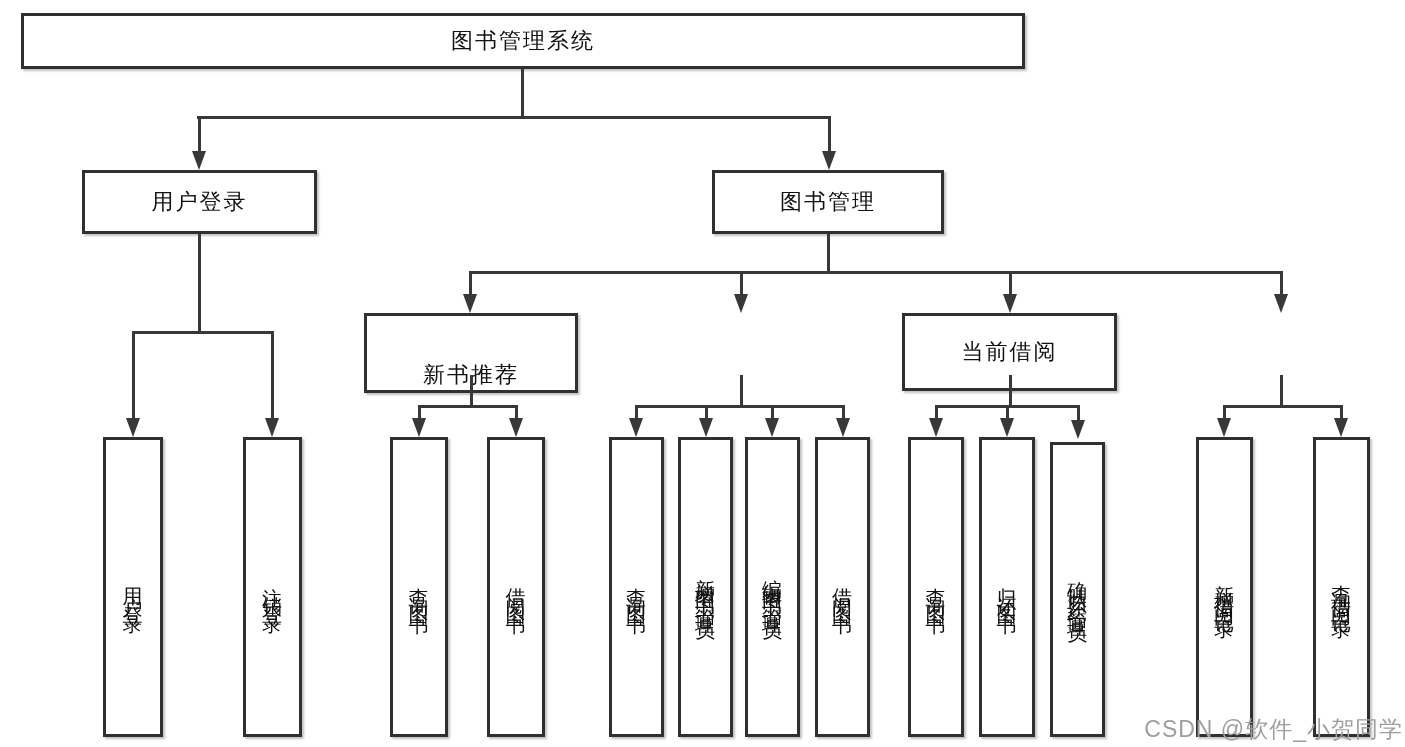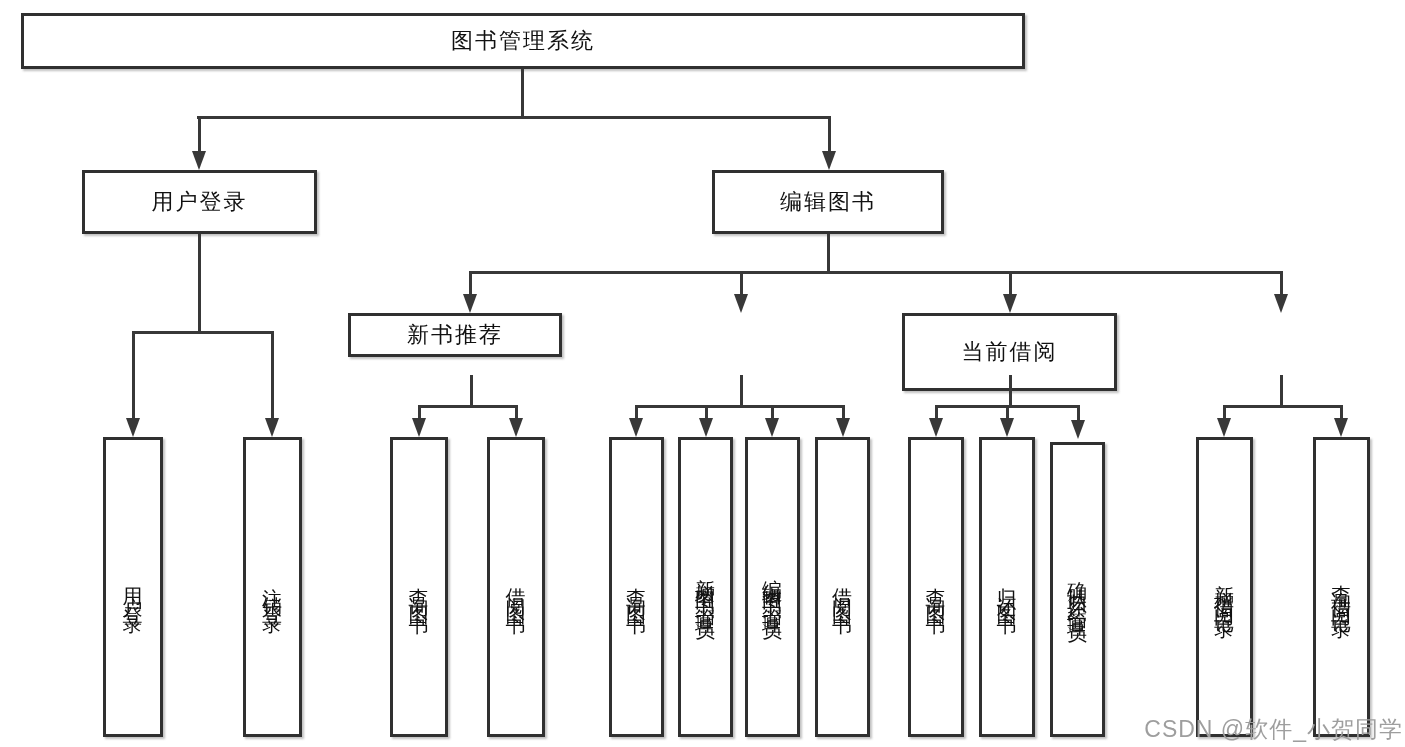--- a/index.html
+++ b/index.html
@@ -42,42 +42,42 @@
   <div class="hline" style="left:197px;top:116px;width:634px;"></div>
   <div class="vline" style="left:198px;top:116px;height:36px;"></div>
   <div class="arrow" style="left:192px;top:151px;"></div>
   <div class="vline" style="left:828px;top:116px;height:36px;"></div>
   <div class="arrow" style="left:822px;top:151px;"></div>
 
   <div class="node" style="left:82px;top:170px;width:235px;height:64px;">
     <span>用户登录</span>
   </div>
   <div class="node" style="left:712px;top:170px;width:232px;height:64px;">
-    <span>编辑图书</span>
+    <span>图书管理</span>
   </div>
 
   <div class="vline" style="left:198px;top:234px;height:100px;"></div>
   <div class="hline" style="left:132px;top:331px;width:142px;"></div>
   <div class="vline" style="left:132px;top:331px;height:89px;"></div>
   <div class="arrow" style="left:126px;top:418px;"></div>
   <div class="vline" style="left:271px;top:331px;height:89px;"></div>
   <div class="arrow" style="left:265px;top:418px;"></div>
 
   <div class="vline" style="left:827px;top:234px;height:40px;"></div>
   <div class="hline" style="left:469px;top:271px;width:814px;"></div>
   <div class="vline" style="left:469px;top:271px;height:26px;"></div>
   <div class="arrow" style="left:463px;top:294px;"></div>
   <div class="vline" style="left:740px;top:271px;height:26px;"></div>
   <div class="arrow" style="left:734px;top:294px;"></div>
   <div class="vline" style="left:1009px;top:271px;height:26px;"></div>
   <div class="arrow" style="left:1003px;top:294px;"></div>
   <div class="vline" style="left:1280px;top:271px;height:26px;"></div>
   <div class="arrow" style="left:1274px;top:294px;"></div>
 
-  <div class="node" style="left:348px;top:313px;width:214px;height:44px;">
+  <div class="node" style="left:364px;top:313px;width:214px;height:80px;align-items:flex-end;">
     <span>新书推荐</span>
   </div>
   <div class="node" style="left:902px;top:313px;width:215px;height:78px;">
     <span>当前借阅</span>
   </div>
 
   <div class="vline" style="left:470px;top:375px;height:33px;"></div>
   <div class="hline" style="left:418px;top:405px;width:100px;"></div>
   <div class="vline" style="left:418px;top:405px;height:15px;"></div>
   <div class="arrow" style="left:412px;top:418px;"></div>

